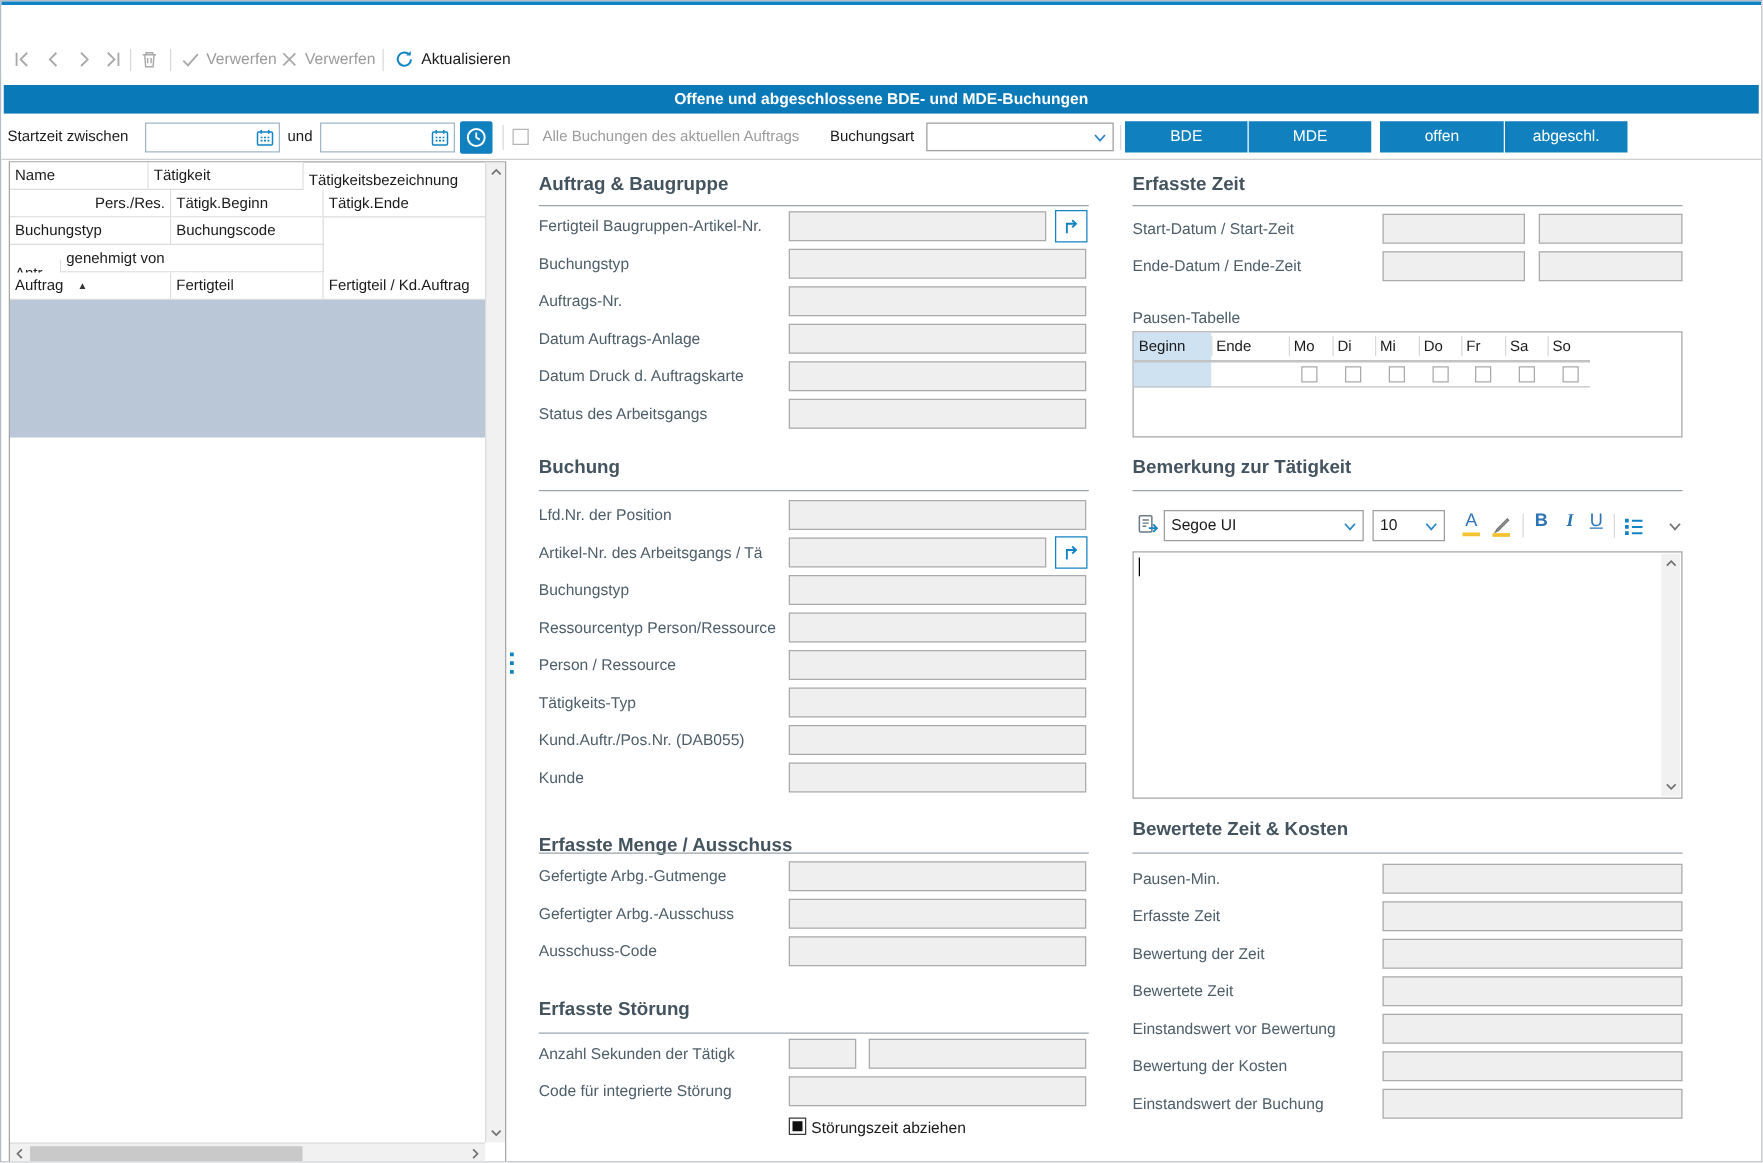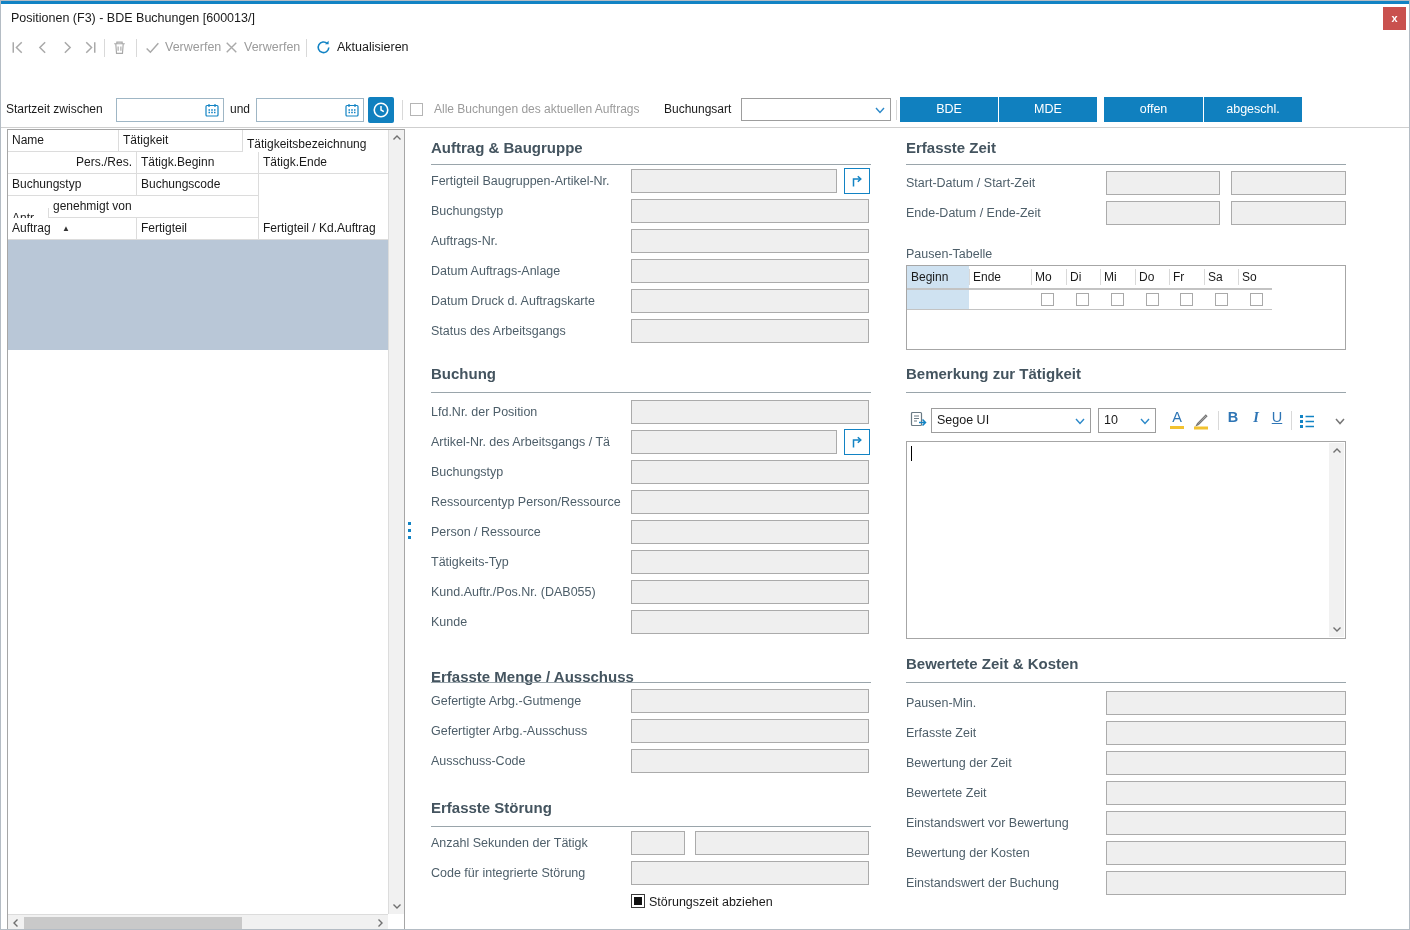--- a/index.html
+++ b/index.html
@@ -80,24 +80,20 @@
   .bchk{position:absolute;width:14px;height:14px;border:1px solid #3a3a3a;background:#fff;box-sizing:border-box;}
   .bchk i{display:block;width:8px;height:8px;background:#111;margin:2px;}
   .blbl{position:absolute;font-size:12.5px;color:#1a1a1a;line-height:16px;white-space:nowrap;}
 </style>
 </head>
 <body>
 
 <div class="win">
   <div class="top-accent"></div>
 
-  <div class="titlebar">
-    <div class="title">Positionen (F3) - BDE Buchungen [600013/]</div>
-    <div class="closebtn">x</div>
-  </div>
 
   <div class="toolbar">
     <span class="ticon" style="left:8px">
       <svg viewBox="0 0 16 16">
           <path d="M4 3 V13 M12 3 L7 8 L12 13" fill="none" stroke="currentColor" stroke-width="1.4"></path>
         </svg>
       </span>
     <span class="ticon" style="left:33px">
       <svg viewBox="0 0 16 16">
           <path d="M10.5 3 L5.5 8 L10.5 13" fill="none" stroke="currentColor" stroke-width="1.4"></path>
@@ -135,20 +131,21 @@
     <span class="tsep" style="left:305px"></span>
     <span class="ticon" style="left:314px;color:#1283c4">
       <svg viewBox="0 0 16 16">
           <path d="M13 8 A5 5 0 1 1 11.5 4.2" fill="none" stroke="currentColor" stroke-width="1.5"></path>
           <path d="M12.8 1.6 L12.8 5 L9.4 5 Z" fill="currentColor"></path>
         </svg>
       </span>
     <span class="ttext enabled" style="left:336px">Aktualisieren</span>
   </div>
 
+  <div class="banner">Offene und abgeschlossene BDE- und MDE-Buchungen</div>
 
   <div class="filter">
     <span class="flbl" style="left:5px">Startzeit zwischen</span>
     <span class="winp" style="left:115px;width:108px">
       <span class="calico">
         <svg viewBox="0 0 16 16">
             <rect x="2" y="3.5" width="12" height="10.5" rx="1" fill="none" stroke="currentColor" stroke-width="1.2"></rect>
             <path d="M5 2 V5 M11 2 V5" stroke="currentColor" stroke-width="1.2"></path>
             <path d="M4.5 8 H6 M7.2 8 H8.8 M10 8 H11.5 M4.5 10.5 H6 M7.2 10.5 H8.8 M10 10.5 H11.5" stroke="currentColor" stroke-width="1.3"></path>
           </svg>

